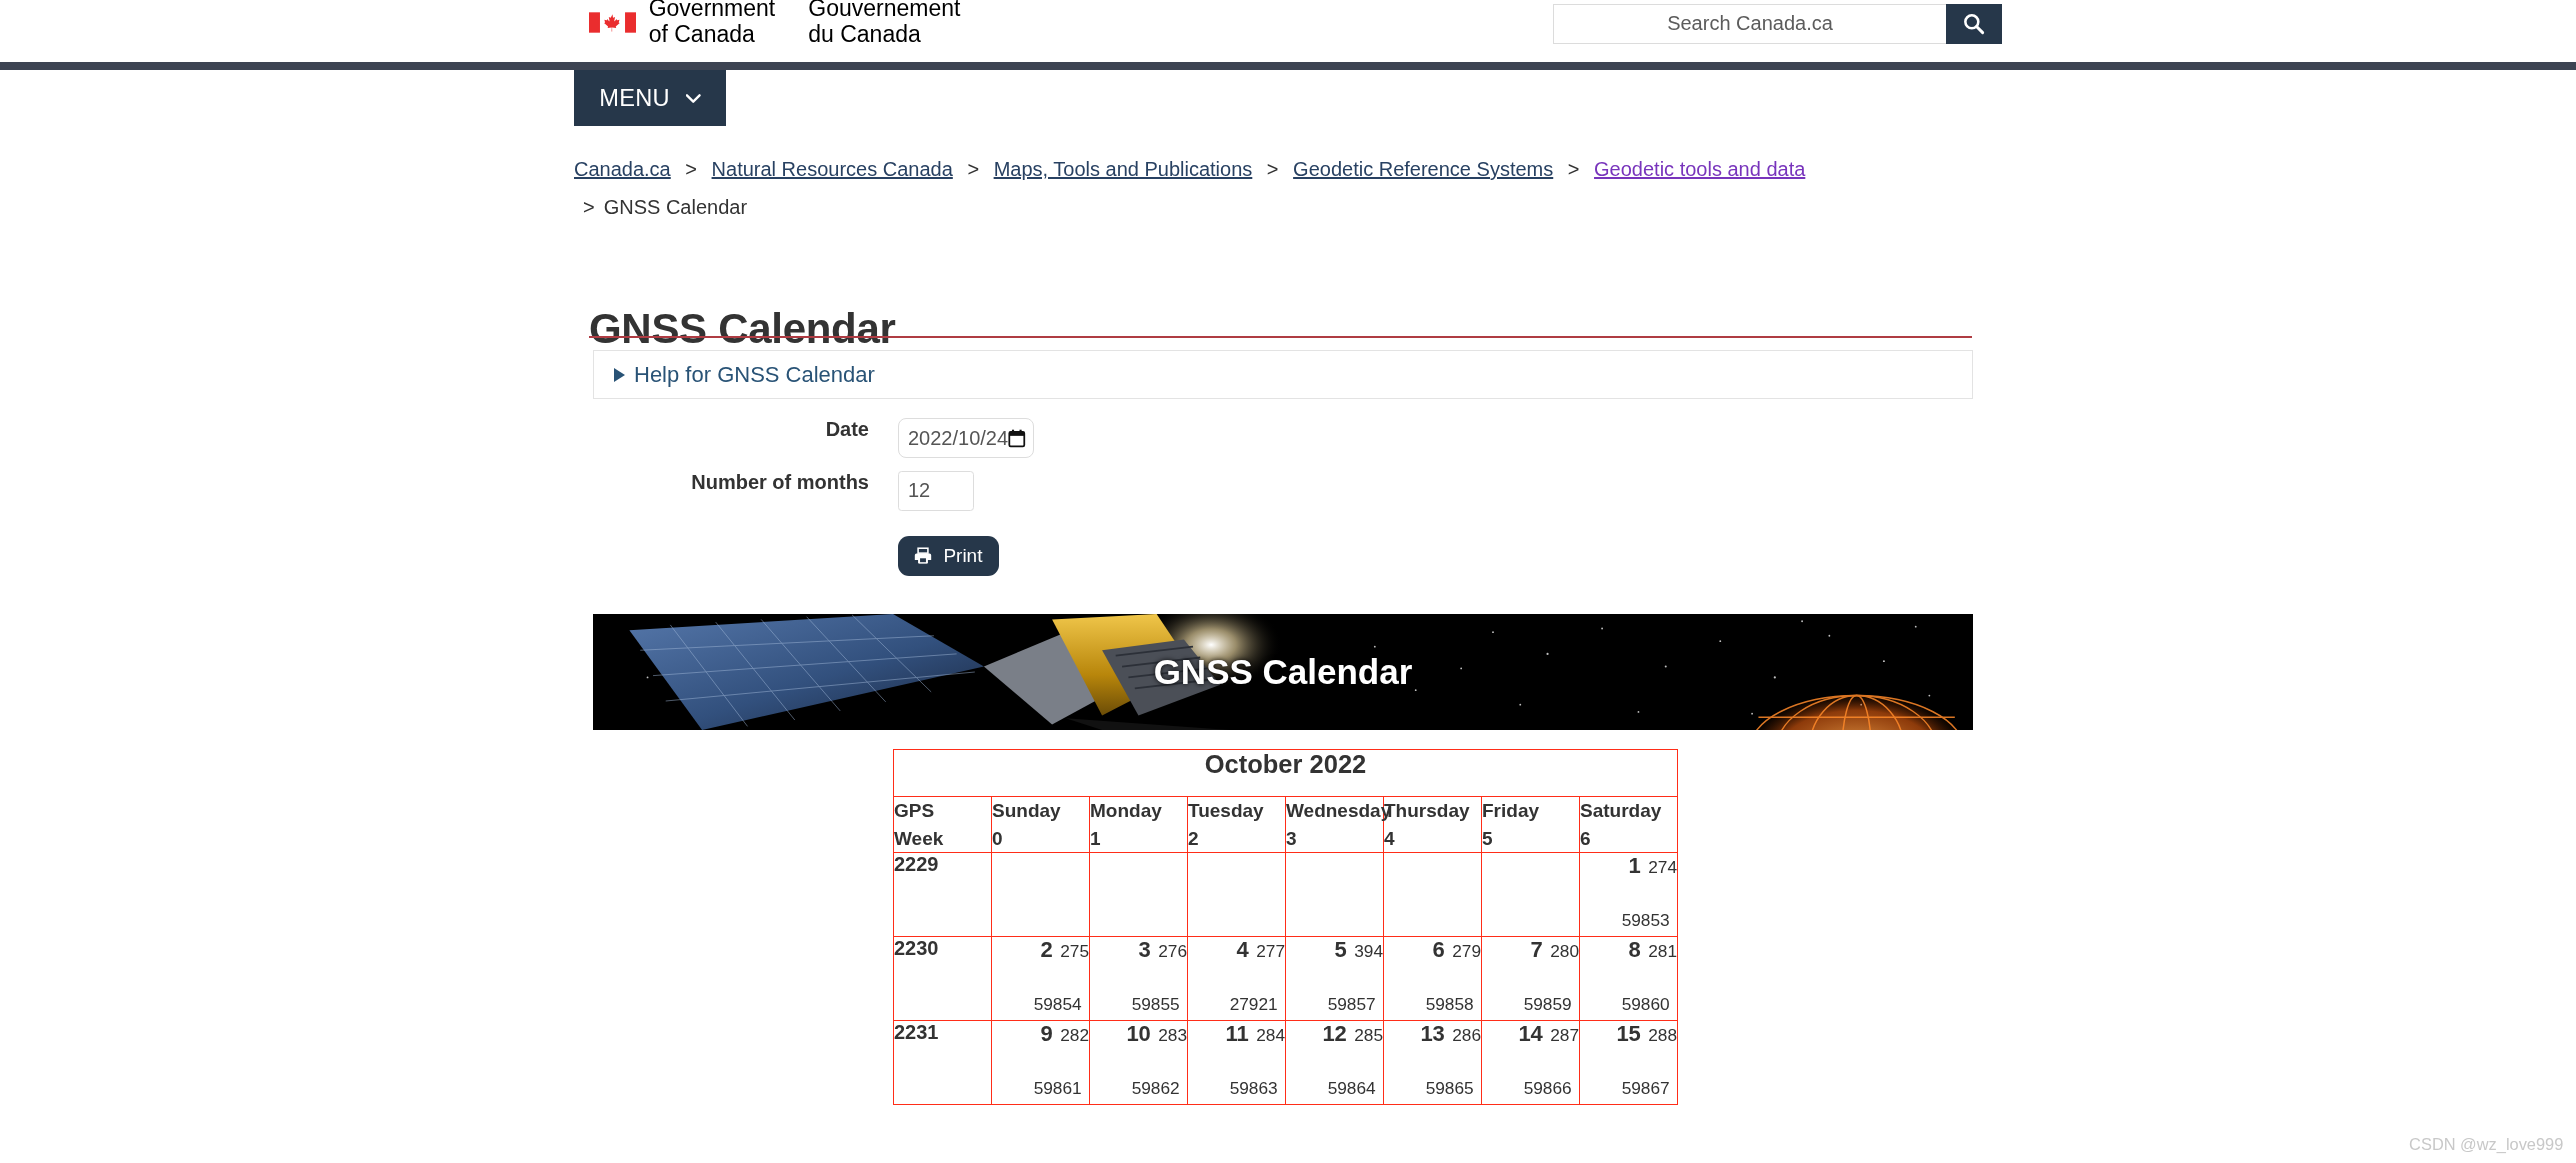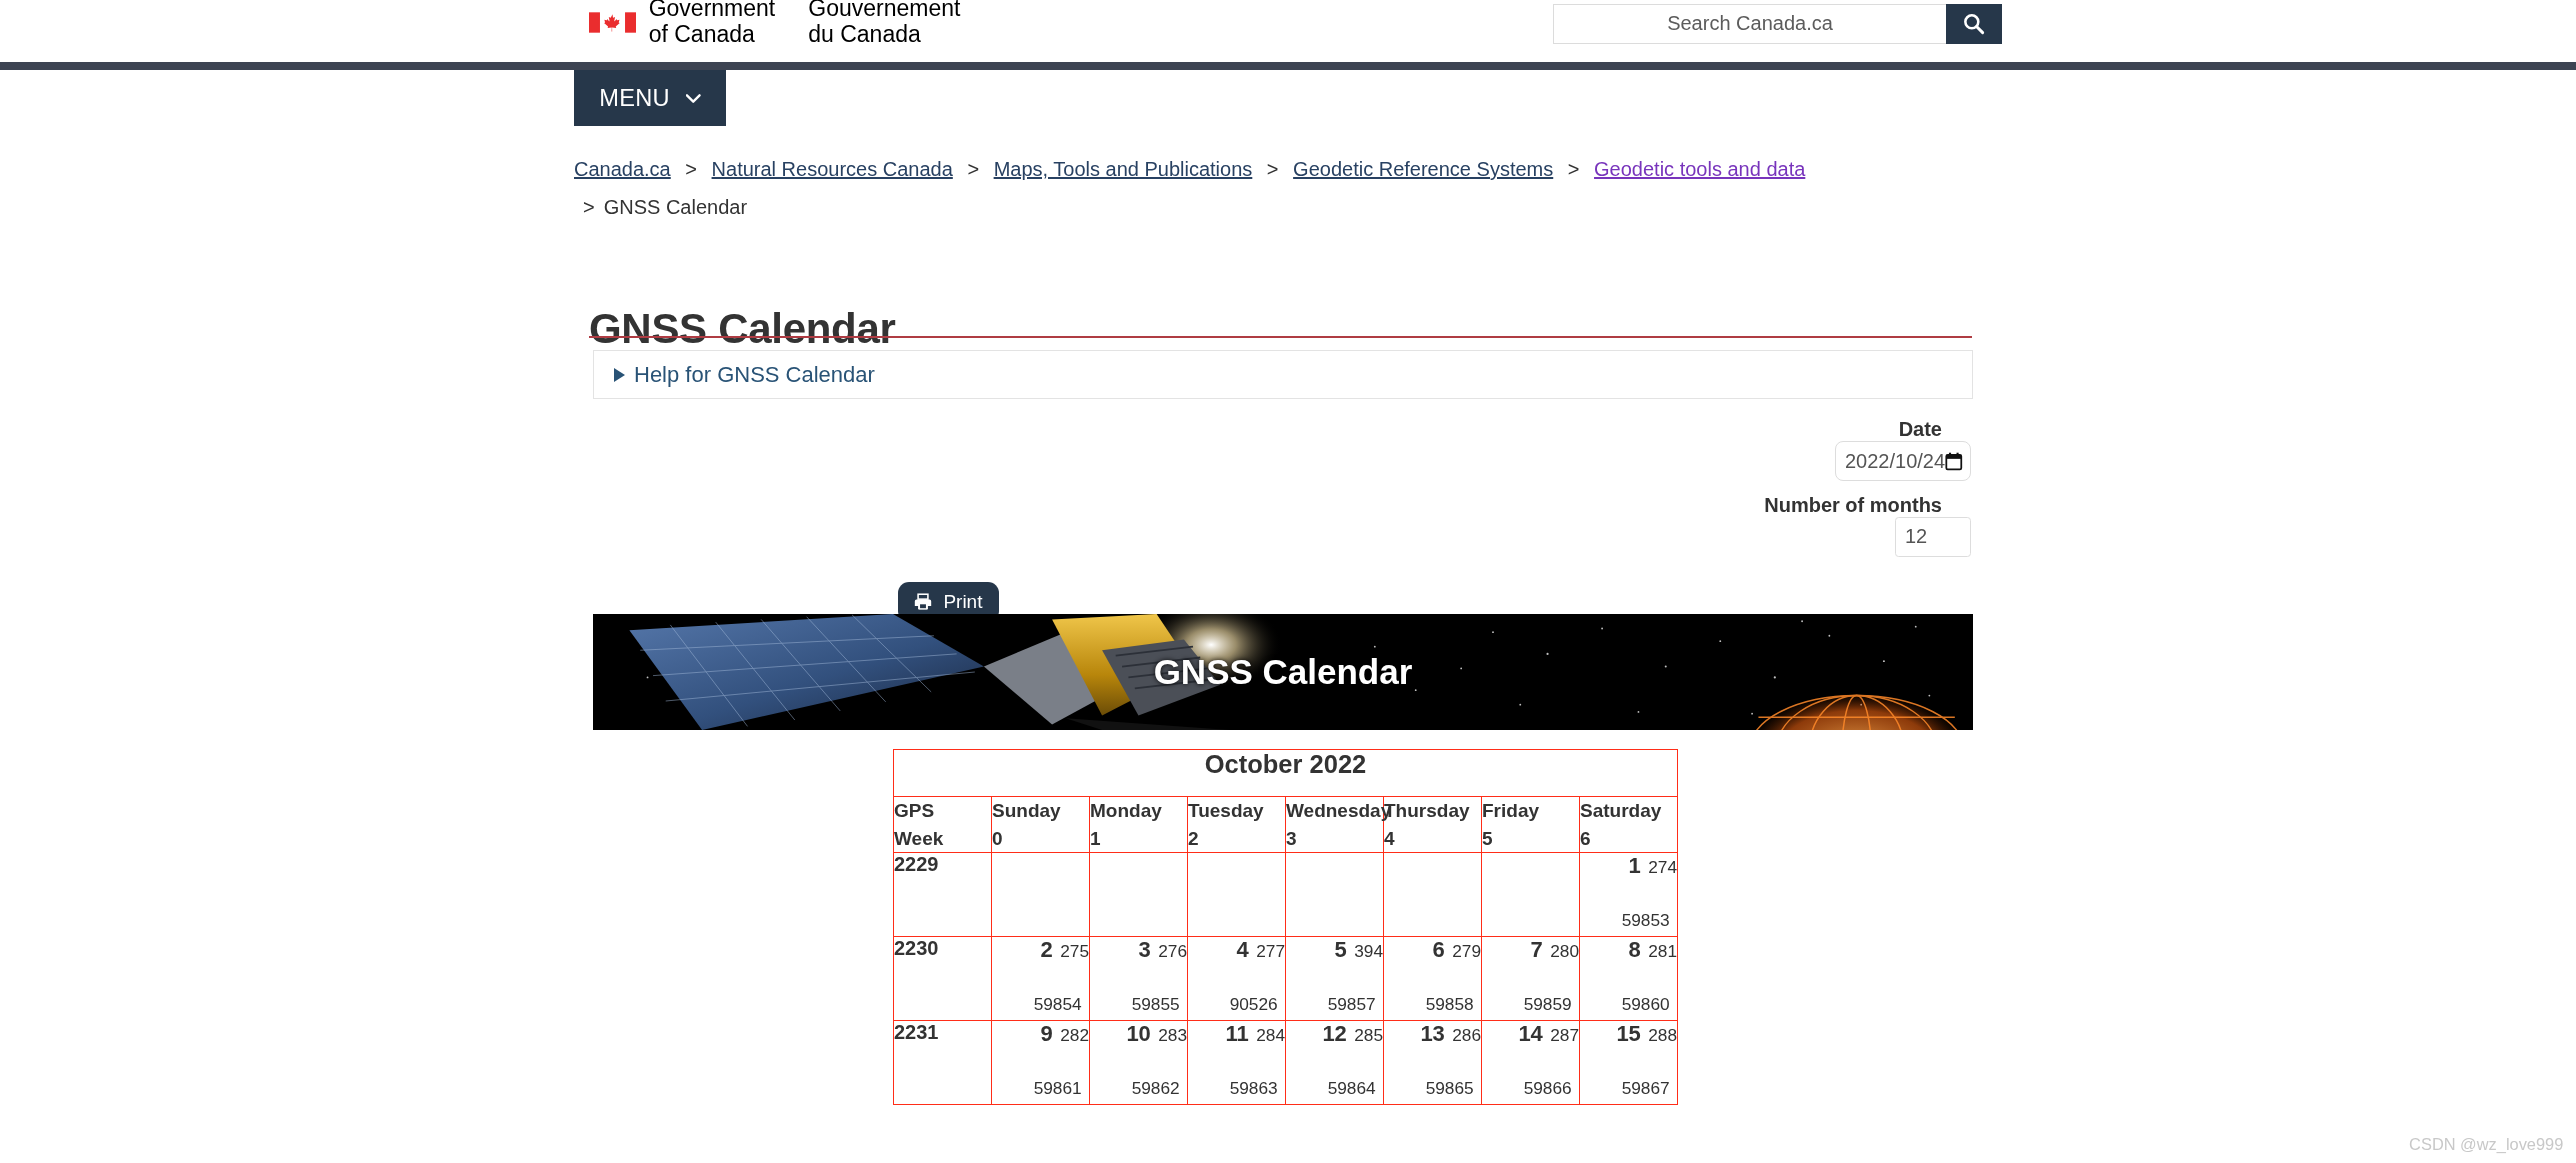--- a/index.html
+++ b/index.html
@@ -70,21 +70,21 @@
     border:0.9px solid #e3e3e3; background:#fff; display:flex; align-items:center;
   }
   .help-summary {
     display:flex; align-items:center; gap:9px; padding-left:20px;
     color:#295376; font-size:22px; cursor:pointer;
   }
   .tri { width:0;height:0;border-left:11px solid #295376;border-top:7.3px solid transparent;border-bottom:7.3px solid transparent; display:inline-block; }
 
   
   .form-area { position:absolute; left:589px; top:418px; width:1382px; }
-  .frow { display:flex; align-items:flex-end; margin-bottom:12.7px;flex-direction:column; }
+  .frow { display:flex; align-items:flex-start; margin-bottom:12.7px; }
   .flabel { width:309px; text-align:right; padding-right:29px; font-size:20px; font-weight:700; color:#333; }
   .date-input {
     width:136px; height:40px; border:0.9px solid #ddd; border-radius:8px; background:#fff;
     font-size:20px; color:#555; padding:0 7.3px 0 9px; font-family:"Liberation Sans", sans-serif;
     display:flex; align-items:center; justify-content:space-between; cursor:text;
   }
   .cal-ico { width:18px; height:19px; }
   .months-input {
     width:76px; height:40px; border:0.9px solid #ddd; border-radius:3.6px; background:#fff;
     font-size:20px; color:#555; padding:0 9px; font-family:"Liberation Sans", sans-serif;
@@ -392,21 +392,21 @@
               <span class="d-num">3</span>
               <span class="d-doy">276</span>
             </div>
             <div class="d-mjd">59855</div>
           </td>
           <td class="day">
             <div class="d-top">
               <span class="d-num">4</span>
               <span class="d-doy">277</span>
             </div>
-            <div class="d-mjd">90526</div>
+            <div class="d-mjd">27921</div>
           </td>
           <td class="day">
             <div class="d-top">
               <span class="d-num">5</span>
               <span class="d-doy">394</span>
             </div>
             <div class="d-mjd">59857</div>
           </td>
           <td class="day">
             <div class="d-top">

